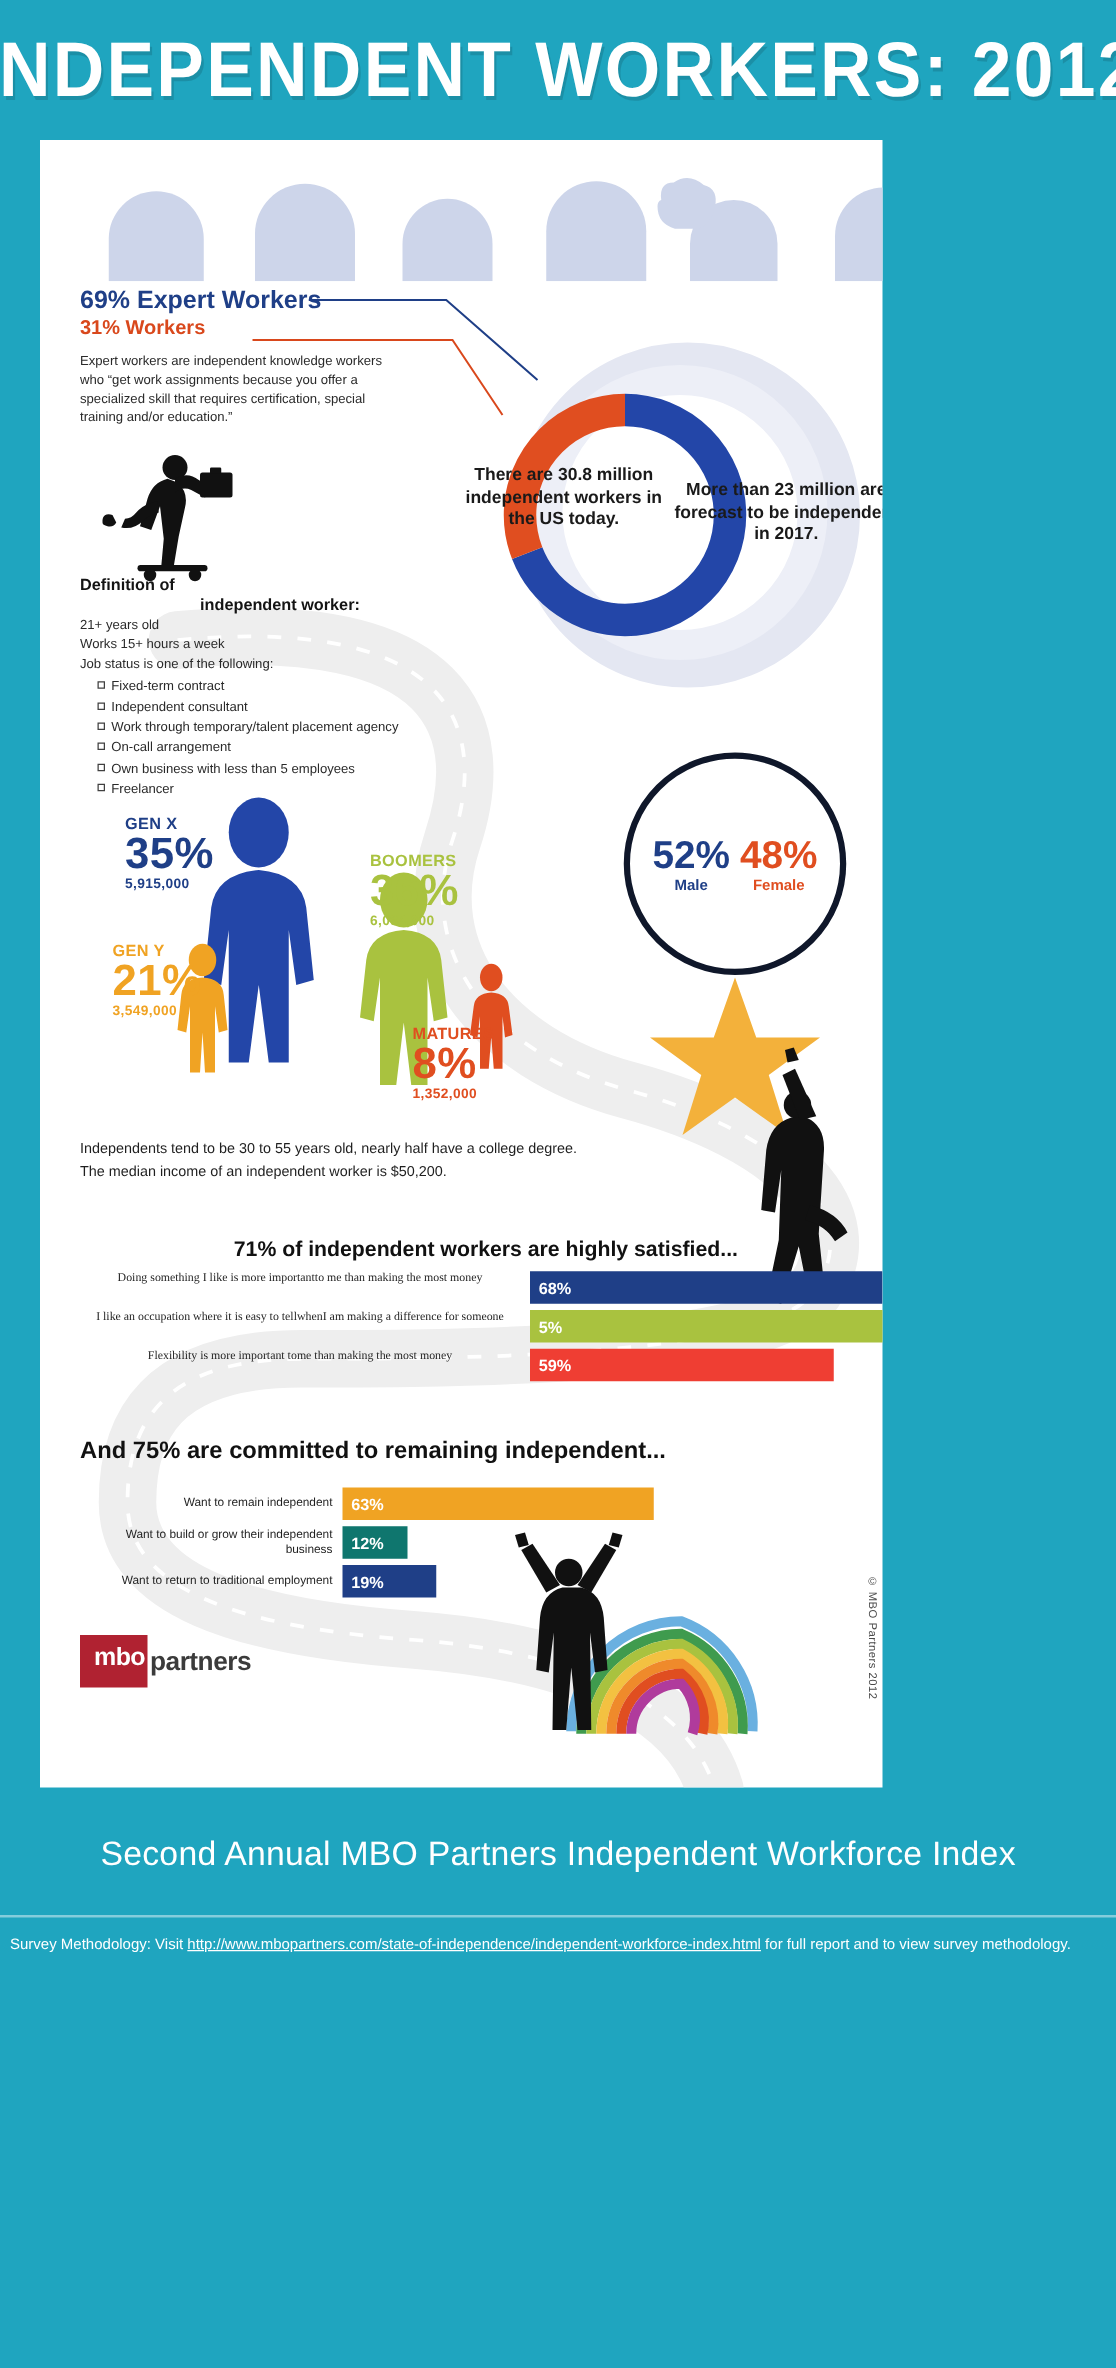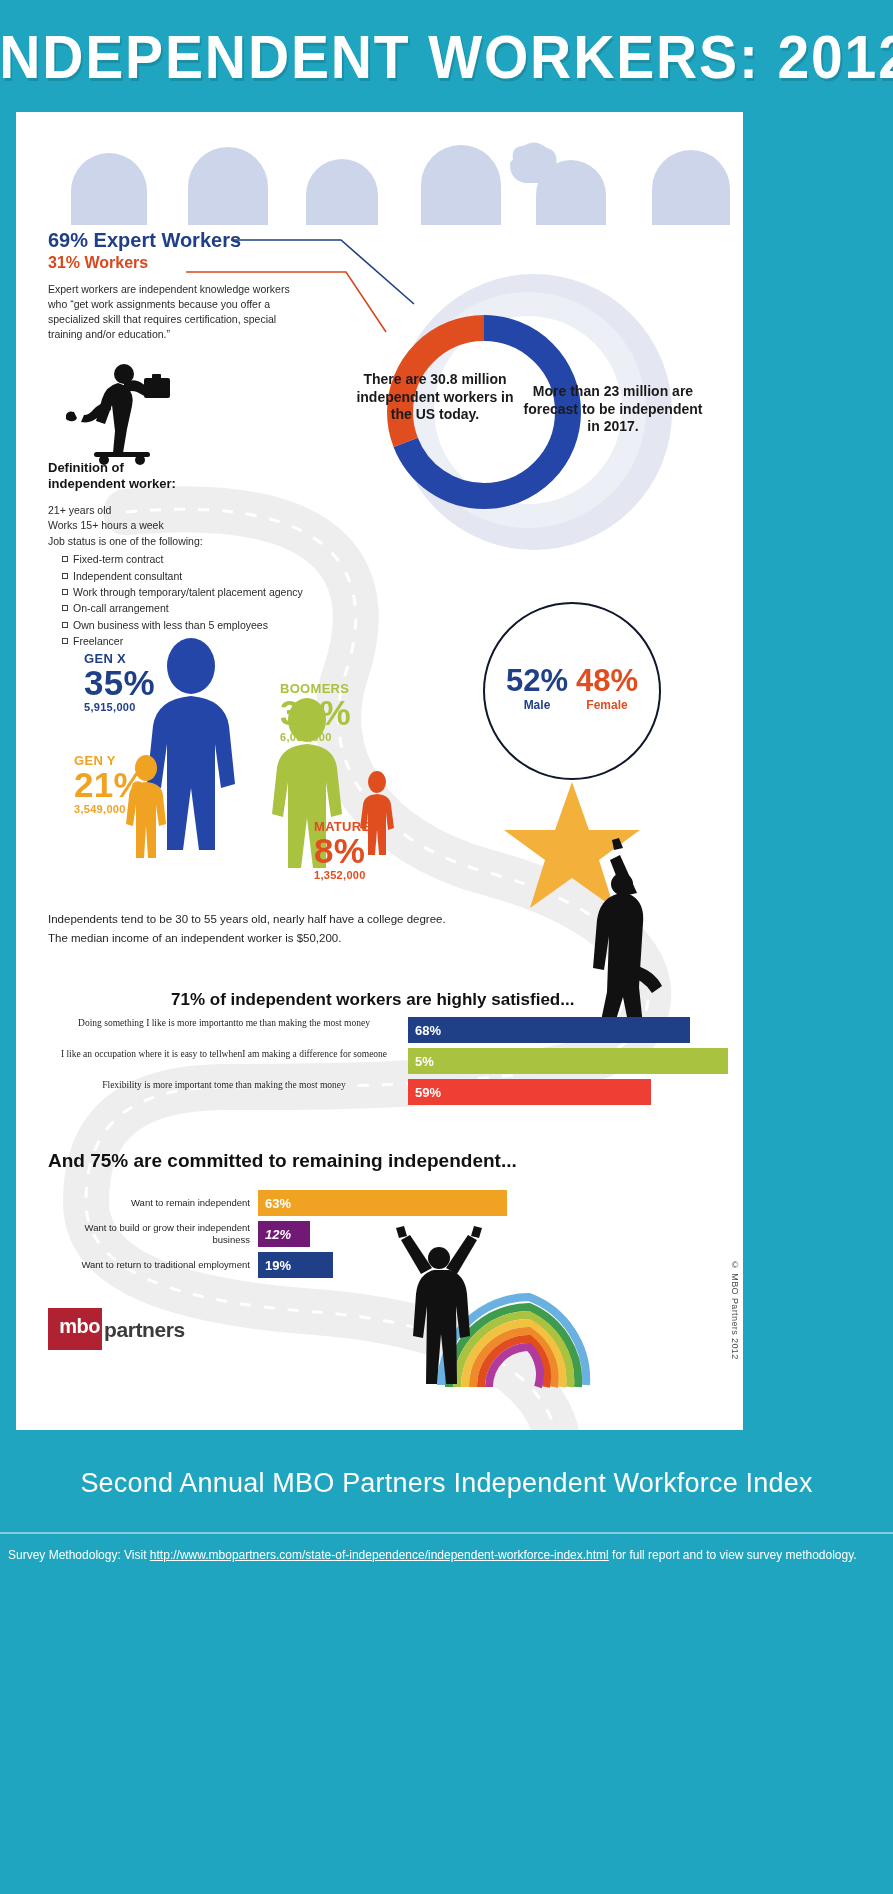--- a/index.html
+++ b/index.html
@@ -22,22 +22,22 @@
     font-size: 62px;
     letter-spacing: 2px;
     color: #ffffff;
     transform: scaleX(0.92);
     text-shadow: 2px 3px 0 rgba(0,0,0,0.13);
     white-space: nowrap;
   }
 
   
   .canvas {
-    position: absolute; left: 16px; top: 112px;
-    width: 727px; height: 1318px;
+    position: absolute; left: 32px; top: 112px;
+    width: 674px; height: 1318px;
     background: #ffffff;
     overflow: hidden;
   }
 
   
   .road { position: absolute; left: 0; top: 0; width: 849px; height: 1318px; }
 
   
   .heads { position: absolute; left: 0; top: 8px; width: 849px; height: 105px; }
 
@@ -82,21 +82,21 @@
   }
   .donut-right {
     position: absolute; left: 503px; top: 271px; width: 188px;
     text-align: center; font-size: 14px; font-weight: 700; color: #1a1a1a;
     line-height: 1.26;
   }
 
   
   .gender-circle {
     position: absolute; left: 467px; top: 490px; width: 178px; height: 178px;
-    border: 2px solid #0f172a; border-radius: 50%;
+    border: 5px solid #0f172a; border-radius: 50%;
   }
   .gender-inner {
     position: absolute; left: 0; top: 62px; width: 100%;
     display: flex; justify-content: center; align-items: flex-start; gap: 8px;
   }
   .g-col { text-align: center; }
   .g-pct { font-size: 31px; font-weight: 700; line-height: 0.95; }
   .g-lbl { font-size: 12px; font-weight: 700; margin-top: 3px; }
   .g-male .g-pct, .g-male .g-lbl { color: #1f3f87; }
   .g-female .g-pct, .g-female .g-lbl { color: #e04e20; }
@@ -256,21 +256,21 @@
         <rect x="78" y="18" width="26" height="20" rx="2"></rect>
         <rect x="86" y="14" width="9" height="5" rx="1"></rect>
         <rect x="28" y="92" width="56" height="5" rx="2.5"></rect>
         <circle cx="38" cy="100" r="5"></circle>
         <circle cx="74" cy="100" r="5"></circle>
       </g>
     </svg>
 
     <div class="definition">
       <div class="def-title">Definition of</div>
-      <div class="def-title" style="margin-bottom:10px;">independent worker:</div>
+      <div class="def-title" style="margin-bottom:0;text-align:center;">independent worker:</div>
       <div class="def-line">21+ years old</div>
       <div class="def-line">Works 15+ hours a week</div>
       <div class="def-line">Job status is one of the following:</div>
       <div class="def-list">
         <div class="def-item"><span class="cb"></span><span>Fixed-term contract</span></div>
         <div class="def-item"><span class="cb"></span><span>Independent consultant</span></div>
         <div class="def-item"><span class="cb"></span><span>Work through temporary/talent placement agency</span></div>
         <div class="def-item"><span class="cb"></span><span>On-call arrangement</span></div>
         <div class="def-item"><span class="cb"></span><span>Own business with less than 5 employees</span></div>
         <div class="def-item"><span class="cb"></span><span>Freelancer</span></div>
@@ -423,21 +423,21 @@
     <div class="barchart2">
       <div class="bar-row">
         <div class="bar-label2">Want to remain independent</div>
         <div class="bar-track">
           <div class="bar" style="background:#f0a323;width:53%;">63%</div>
         </div>
       </div>
       <div class="bar-row">
         <div class="bar-label2">Want to build or grow their independent business</div>
         <div class="bar-track">
-          <div class="bar" style="background:#701a75;width:11%;font-style:italic;">12%</div>
+          <div class="bar" style="background:#0f766e;width:11%;">12%</div>
         </div>
       </div>
       <div class="bar-row">
         <div class="bar-label2">Want to return to traditional employment</div>
         <div class="bar-track">
           <div class="bar" style="background:#1f3f87;width:16%;">19%</div>
         </div>
       </div>
     </div>
 

